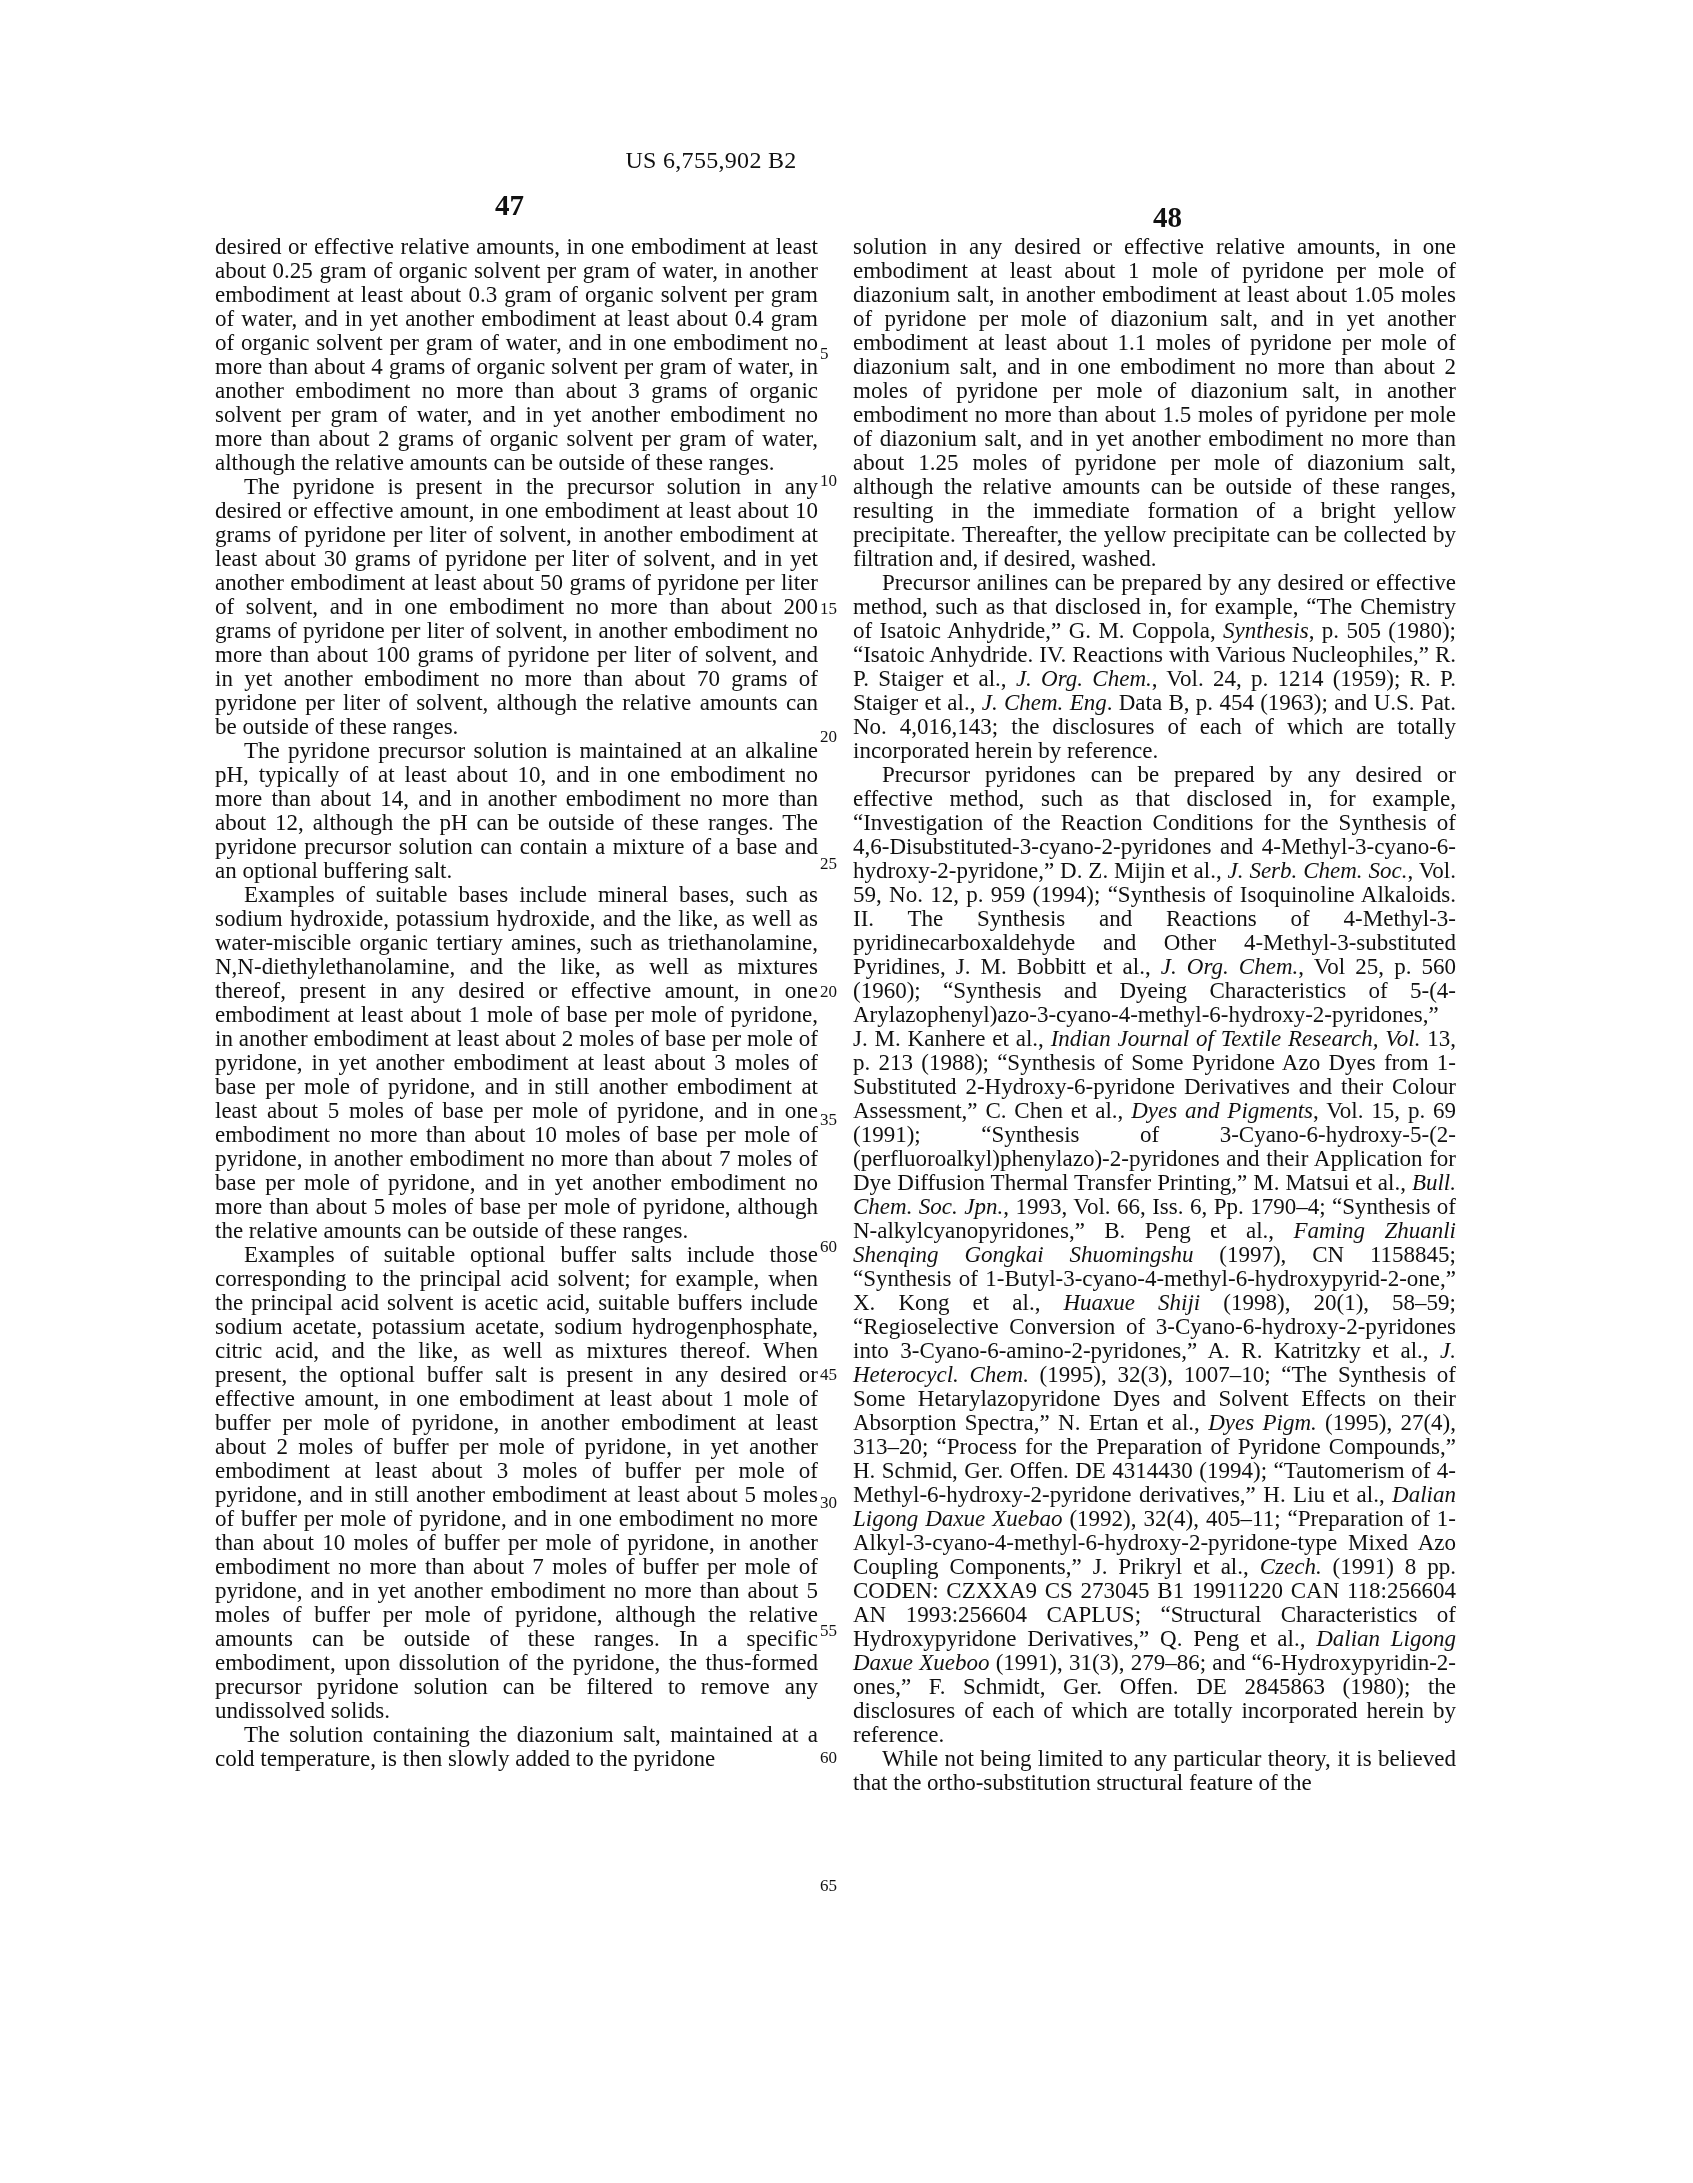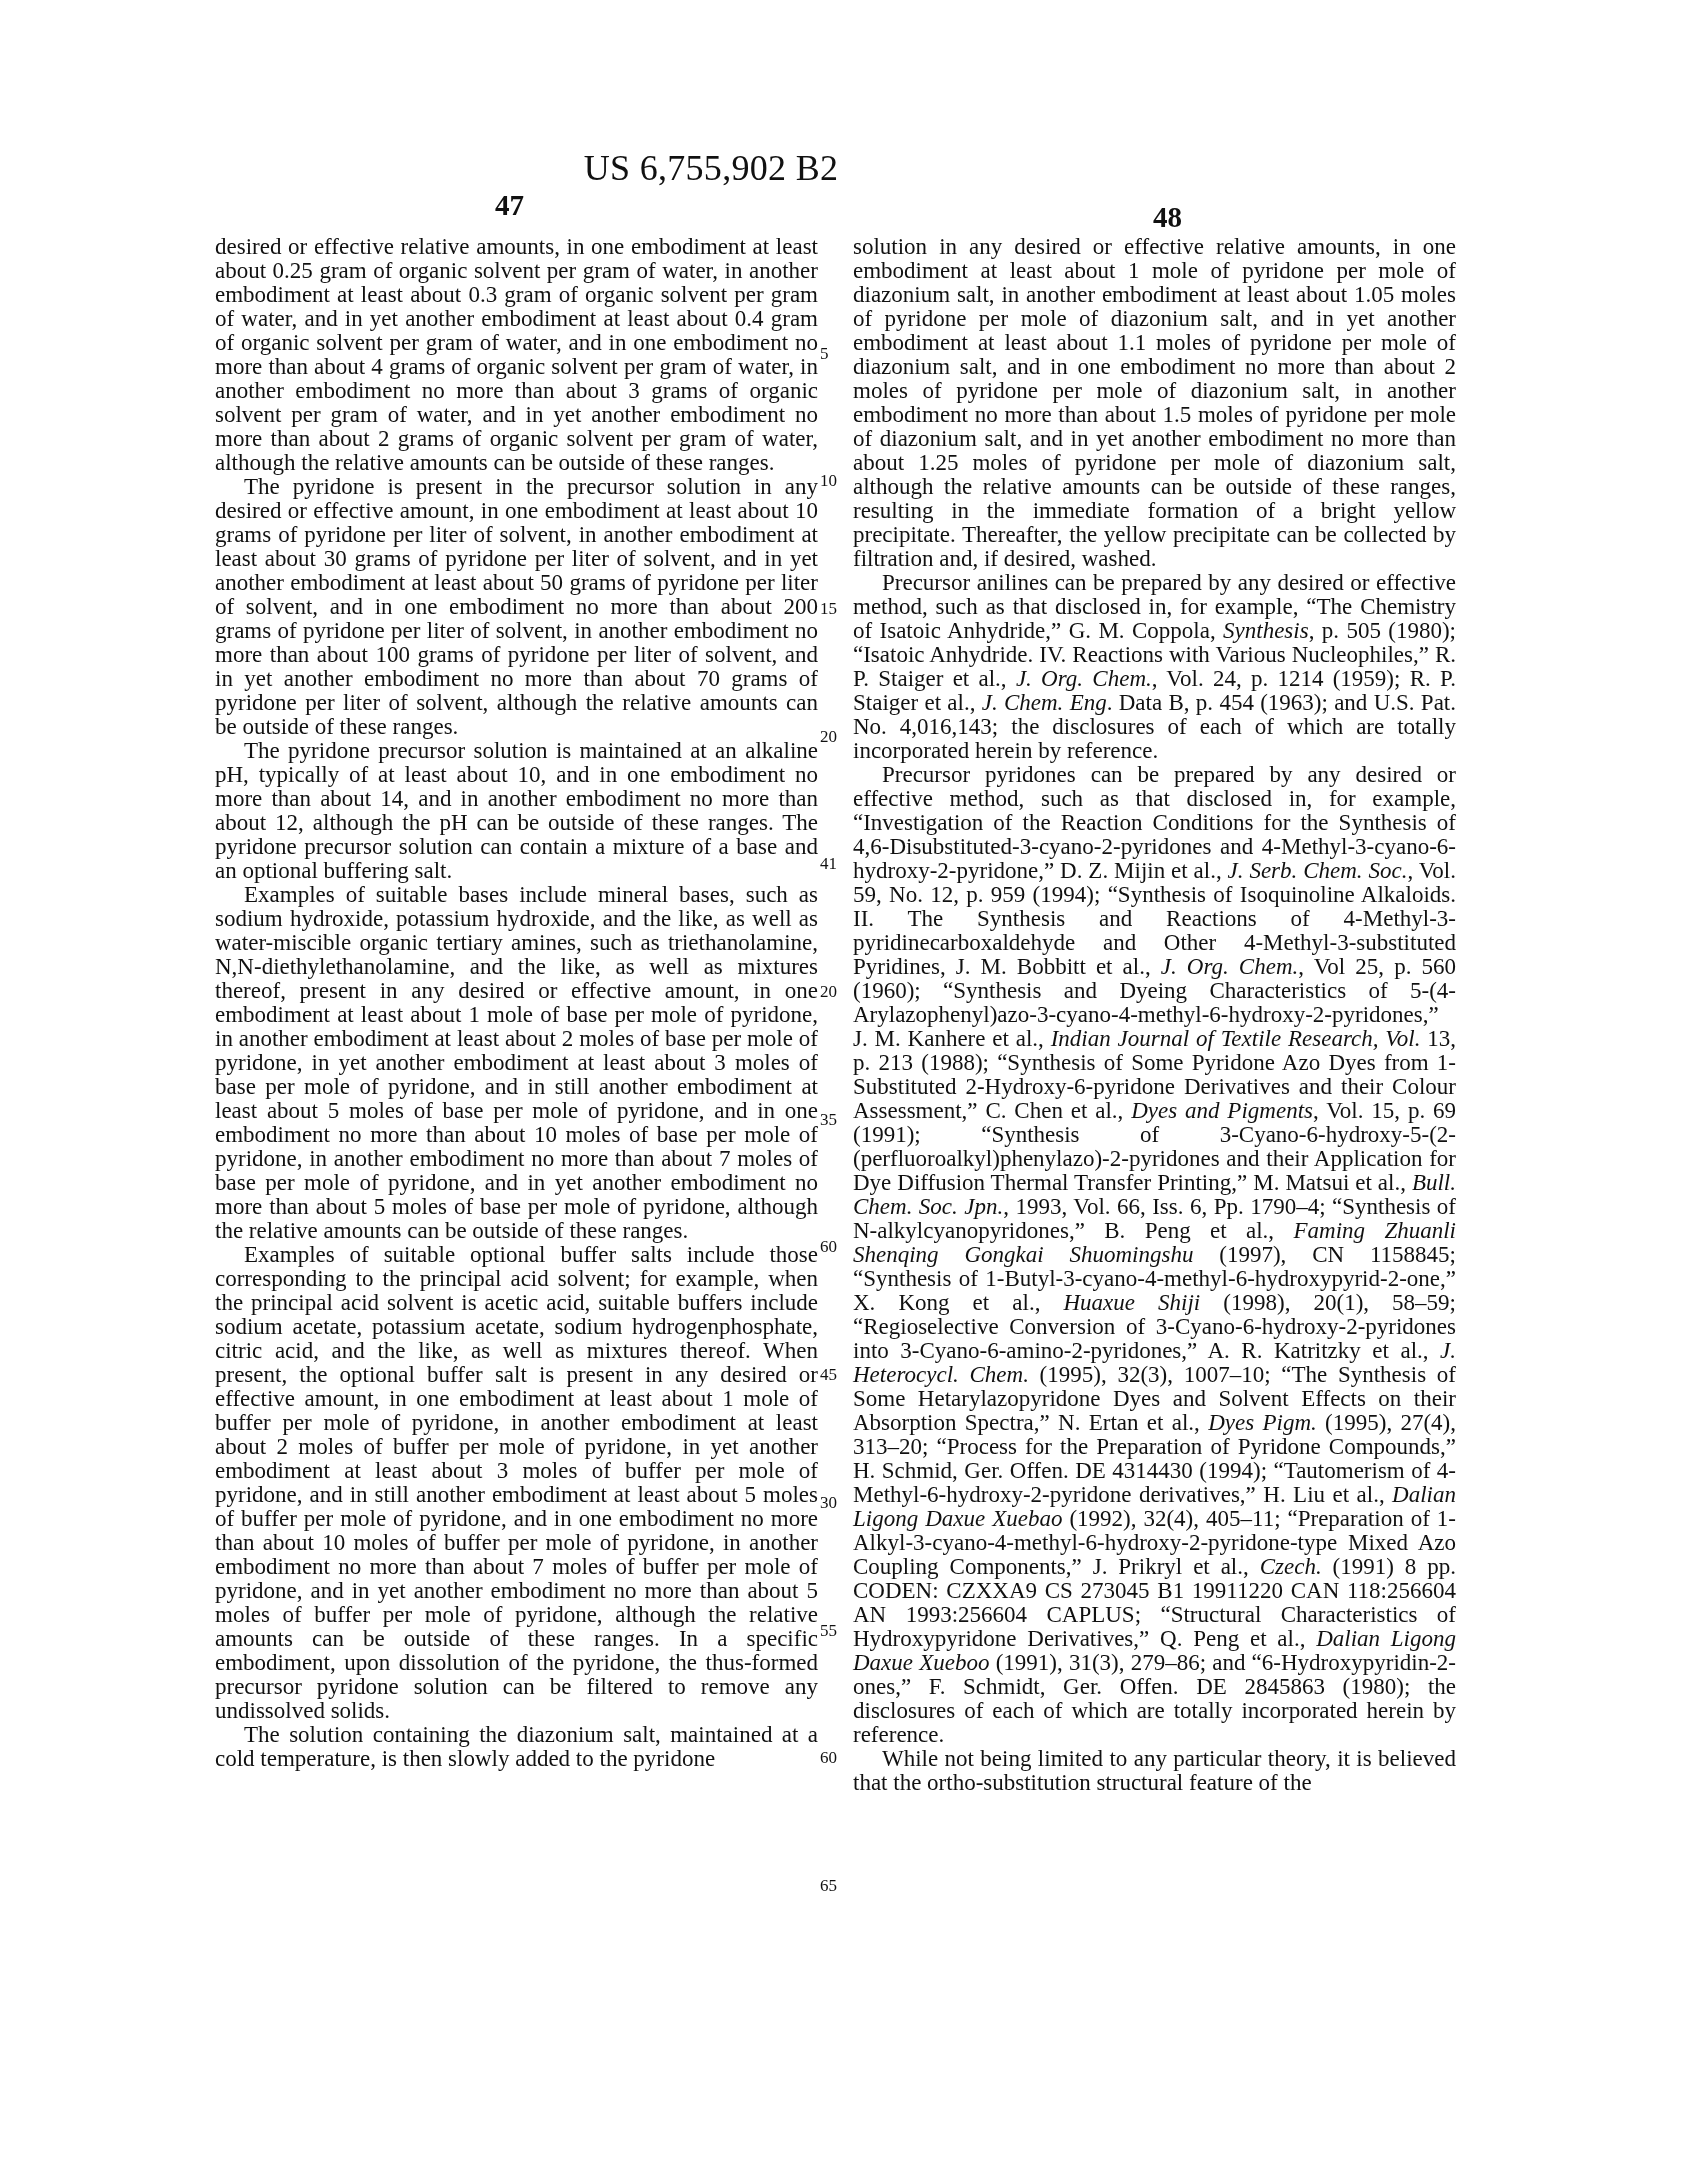--- a/index.html
+++ b/index.html
@@ -1,19 +1,19 @@
 <!DOCTYPE html>
 <html style="font-size:10.6px"><head>
 <meta charset="utf-8">
 <style>
   html, body { margin:0; padding:0; background:#ffffff; }
   body { width:1694px; height:2183px; position:relative; overflow:hidden;
          font-family:"Liberation Serif", "DejaVu Serif", serif; color:#111; }
   .header { position:absolute; top:147px; left:0; width:1422px; text-align:center;
-            font-size:36px; letter-spacing:0.3px; }
+            font-size:24px; letter-spacing:0.3px; }
   .colnum { position:absolute; top:189px; font-size:29px; font-weight:bold; }
   .colnum.left { left:495px; }
   .colnum.right { left:1153px;margin-top:12px; }
   .column { position:absolute; top:235px; width:603px; font-size:23px; line-height:24px;
             text-align:justify; }
   .column.left { left:215px; }
   .column.right { left:853px; }
   .column p { margin:0; text-indent:0; }
   .column p.indent { text-indent:29px; }
   .lnum { position:absolute; font-size:17px; left:820px; width:26.5px; text-align:left; }
@@ -39,21 +39,21 @@
     <p class="indent">Precursor anilines can be prepared by any desired or effective method, such as that disclosed in, for example, “The Chemistry of Isatoic Anhydride,” G. M. Coppola, <i>Synthesis</i>, p. 505 (1980); “Isatoic Anhydride. IV. Reactions with Various Nucleophiles,” R. P. Staiger et al., <i>J. Org. Chem.</i>, Vol. 24, p. 1214 (1959); R. P. Staiger et al., <i>J. Chem. Eng</i>. Data B, p. 454 (1963); and U.S. Pat. No. 4,016,143; the disclosures of each of which are totally incorporated herein by reference.</p>
     <p class="indent">Precursor pyridones can be prepared by any desired or effective method, such as that disclosed in, for example, “Investigation of the Reaction Conditions for the Synthesis of 4,6-Disubstituted-3-cyano-2-pyridones and 4-Methyl-3-cyano-6-hydroxy-2-pyridone,” D. Z. Mijin et al., <i>J. Serb. Chem. Soc.</i>, Vol. 59, No. 12, p. 959 (1994); “Synthesis of Isoquinoline Alkaloids. II. The Synthesis and Reactions of 4-Methyl-3-pyridinecarboxaldehyde and Other 4-Methyl-3-substituted Pyridines, J. M. Bobbitt et al., <i>J. Org. Chem.</i>, Vol 25, p. 560 (1960); “Synthesis and Dyeing Characteristics of 5-(4-Arylazophenyl)azo-3-cyano-4-methyl-6-hydroxy-2-pyridones,” J. M. Kanhere et al., <i>Indian Journal of Textile Research, Vol.</i> 13, p. 213 (1988); “Synthesis of Some Pyridone Azo Dyes from 1-Substituted 2-Hydroxy-6-pyridone Derivatives and their Colour Assessment,” C. Chen et al., <i>Dyes and Pigments</i>, Vol. 15, p. 69 (1991); “Synthesis of 3-Cyano-6-hydroxy-5-(2-(perfluoroalkyl)phenylazo)-2-pyridones and their Application for Dye Diffusion Thermal Transfer Printing,” M. Matsui et al., <i>Bull. Chem. Soc. Jpn.</i>, 1993, Vol. 66, Iss. 6, Pp. 1790–4; “Synthesis of N-alkylcyanopyridones,” B. Peng et al., <i>Faming Zhuanli Shenqing Gongkai Shuomingshu</i> (1997), CN 1158845; “Synthesis of 1-Butyl-3-cyano-4-methyl-6-hydroxypyrid-2-one,” X. Kong et al., <i>Huaxue Shiji</i> (1998), 20(1), 58–59; “Regioselective Conversion of 3-Cyano-6-hydroxy-2-pyridones into 3-Cyano-6-amino-2-pyridones,” A. R. Katritzky et al., <i>J. Heterocycl. Chem.</i> (1995), 32(3), 1007–10; “The Synthesis of Some Hetarylazopyridone Dyes and Solvent Effects on their Absorption Spectra,” N. Ertan et al., <i>Dyes Pigm.</i> (1995), 27(4), 313–20; “Process for the Preparation of Pyridone Compounds,” H. Schmid, Ger. Offen. DE 4314430 (1994); “Tautomerism of 4-Methyl-6-hydroxy-2-pyridone derivatives,” H. Liu et al., <i>Dalian Ligong Daxue Xuebao</i> (1992), 32(4), 405–11; “Preparation of 1-Alkyl-3-cyano-4-methyl-6-hydroxy-2-pyridone-type Mixed Azo Coupling Components,” J. Prikryl et al., <i>Czech.</i> (1991) 8 pp. CODEN: CZXXA9 CS 273045 B1 19911220 CAN 118:256604 AN 1993:256604 CAPLUS; “Structural Characteristics of Hydroxypyridone Derivatives,” Q. Peng et al., <i>Dalian Ligong Daxue Xueboo</i> (1991), 31(3), 279–86; and “6-Hydroxypyridin-2-ones,” F. Schmidt, Ger. Offen. DE 2845863 (1980); the disclosures of each of which are totally incorporated herein by reference.</p>
     <p class="indent">While not being limited to any particular theory, it is believed that the ortho-substitution structural feature of the</p>
   </div>
 
 <div id="line-numbers">
     <div class="lnum" style="top: 344px;">5</div>
     <div class="lnum" style="top: 471px;">10</div>
     <div class="lnum" style="top: 599px;">15</div>
     <div class="lnum" style="top: 727px;">20</div>
-    <div class="lnum" style="top: 854px;">41</div>
+    <div class="lnum" style="top: 854px;">25</div>
     <div class="lnum" style="top: 982px;">20</div>
     <div class="lnum" style="top: 1110px;">35</div>
     <div class="lnum" style="top: 1237px;">60</div>
     <div class="lnum" style="top: 1365px;">45</div>
     <div class="lnum" style="top: 1493px;">30</div>
     <div class="lnum" style="top: 1621px;">55</div>
     <div class="lnum" style="top: 1748px;">60</div>
     <div class="lnum" style="top: 1876px;">65</div>
   </div>
 

